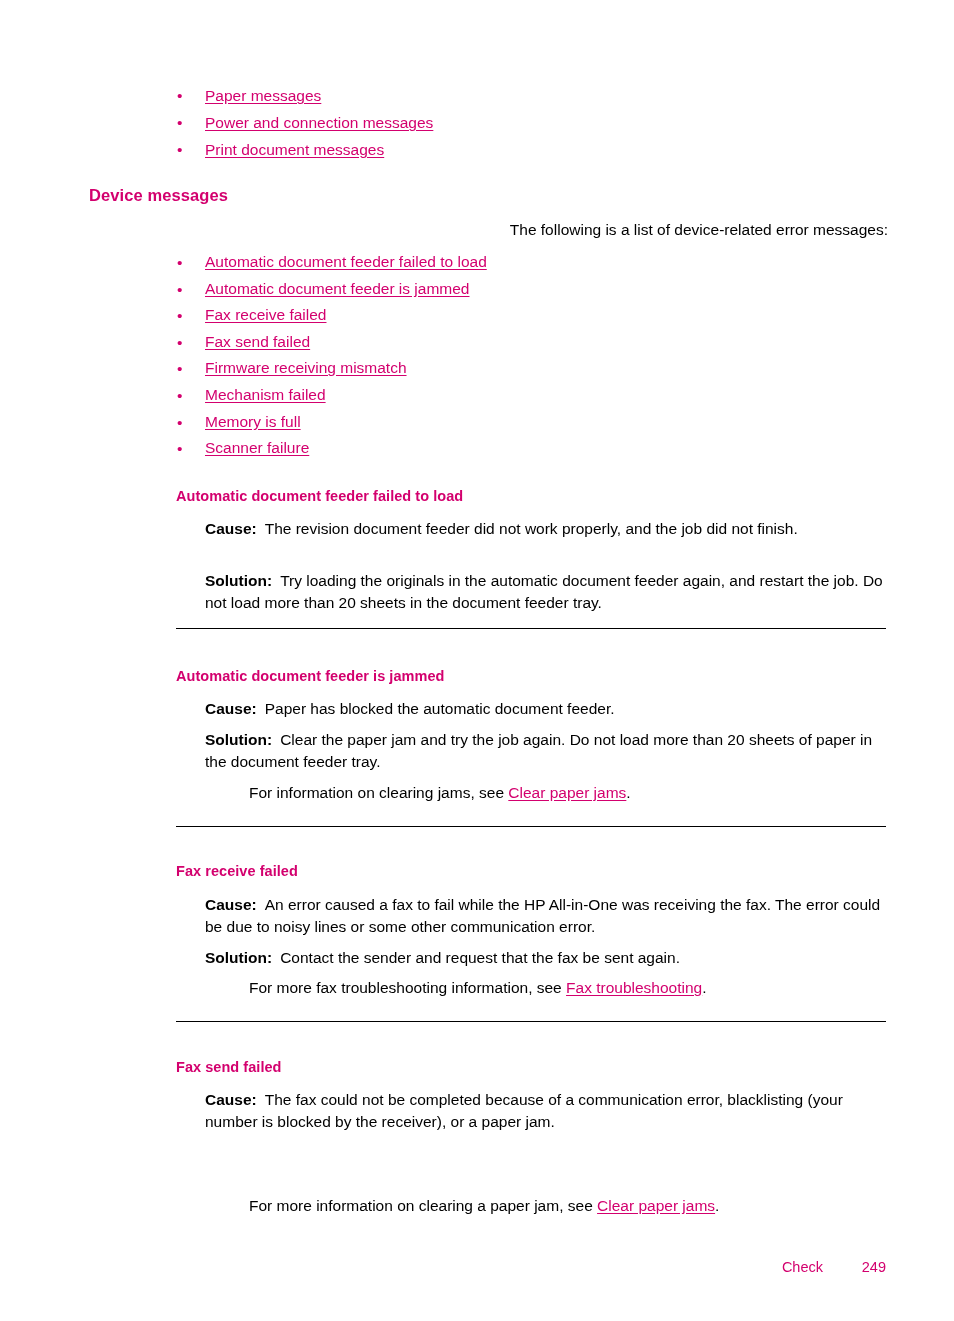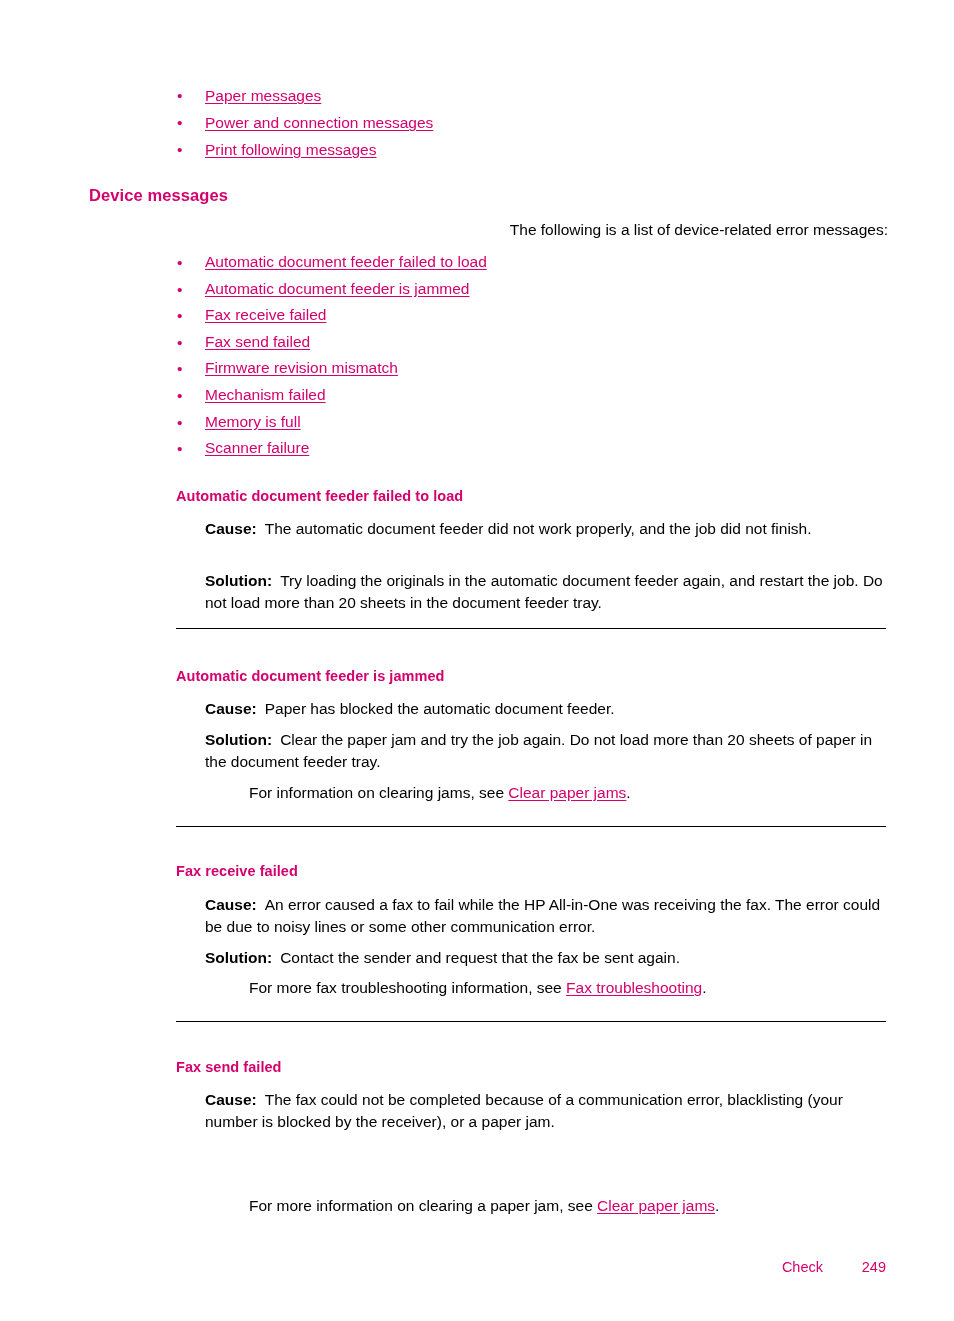--- a/index.html
+++ b/index.html
@@ -158,21 +158,21 @@
     <div class="bullet-row">
       <span class="dot">•</span>
       <a class="xref" href="#">Paper messages</a>
     </div>
     <div class="bullet-row">
       <span class="dot">•</span>
       <a class="xref" href="#">Power and connection messages</a>
     </div>
     <div class="bullet-row">
       <span class="dot">•</span>
-      <a class="xref" href="#">Print following messages</a>
+      <a class="xref" href="#">Print document messages</a>
     </div>
   </div>
 
   <div class="h2" style="top:186px;">Device messages</div>
 
   <div class="p" style="top:219px;text-align:right;">The following is a list of device-related error messages:</div>
 
   <div class="list2" style="top:249px;">
     <div class="bullet-row">
       <span class="dot">•</span>
@@ -185,39 +185,39 @@
     <div class="bullet-row">
       <span class="dot">•</span>
       <a class="xref" href="#">Fax receive failed</a>
     </div>
     <div class="bullet-row">
       <span class="dot">•</span>
       <a class="xref" href="#">Fax send failed</a>
     </div>
     <div class="bullet-row">
       <span class="dot">•</span>
-      <a class="xref" href="#">Firmware revision mismatch</a>
+      <a class="xref" href="#">Firmware receiving mismatch</a>
     </div>
     <div class="bullet-row">
       <span class="dot">•</span>
       <a class="xref" href="#">Mechanism failed</a>
     </div>
     <div class="bullet-row">
       <span class="dot">•</span>
       <a class="xref" href="#">Memory is full</a>
     </div>
     <div class="bullet-row">
       <span class="dot">•</span>
       <a class="xref" href="#">Scanner failure</a>
     </div>
   </div>
 
   <div class="h3" style="top:488px;">Automatic document feeder failed to load</div>
   <div class="cs" style="top:518px;">
-    <span class="lbl">Cause:</span><span class="gap"></span><span>The automatic document feeder did not work properly, and the job did not finish.</span>
+    <span class="lbl">Cause:</span><span class="gap"></span><span>The revision document feeder did not work properly, and the job did not finish.</span>
   </div>
   <div class="cs" style="top:570px;">
     <span class="lbl">Solution:</span><span class="gap"></span><span>Try loading the originals in the automatic document feeder again, and restart the job. Do not load more than 20 sheets in the document feeder tray.</span>
   </div>
   <div class="rule" style="top:628px;"></div>
 
   <div class="h3" style="top:668px;">Automatic document feeder is jammed</div>
   <div class="cs" style="top:698px;">
     <span class="lbl">Cause:</span><span class="gap"></span><span>Paper has blocked the automatic document feeder.</span>
   </div>

